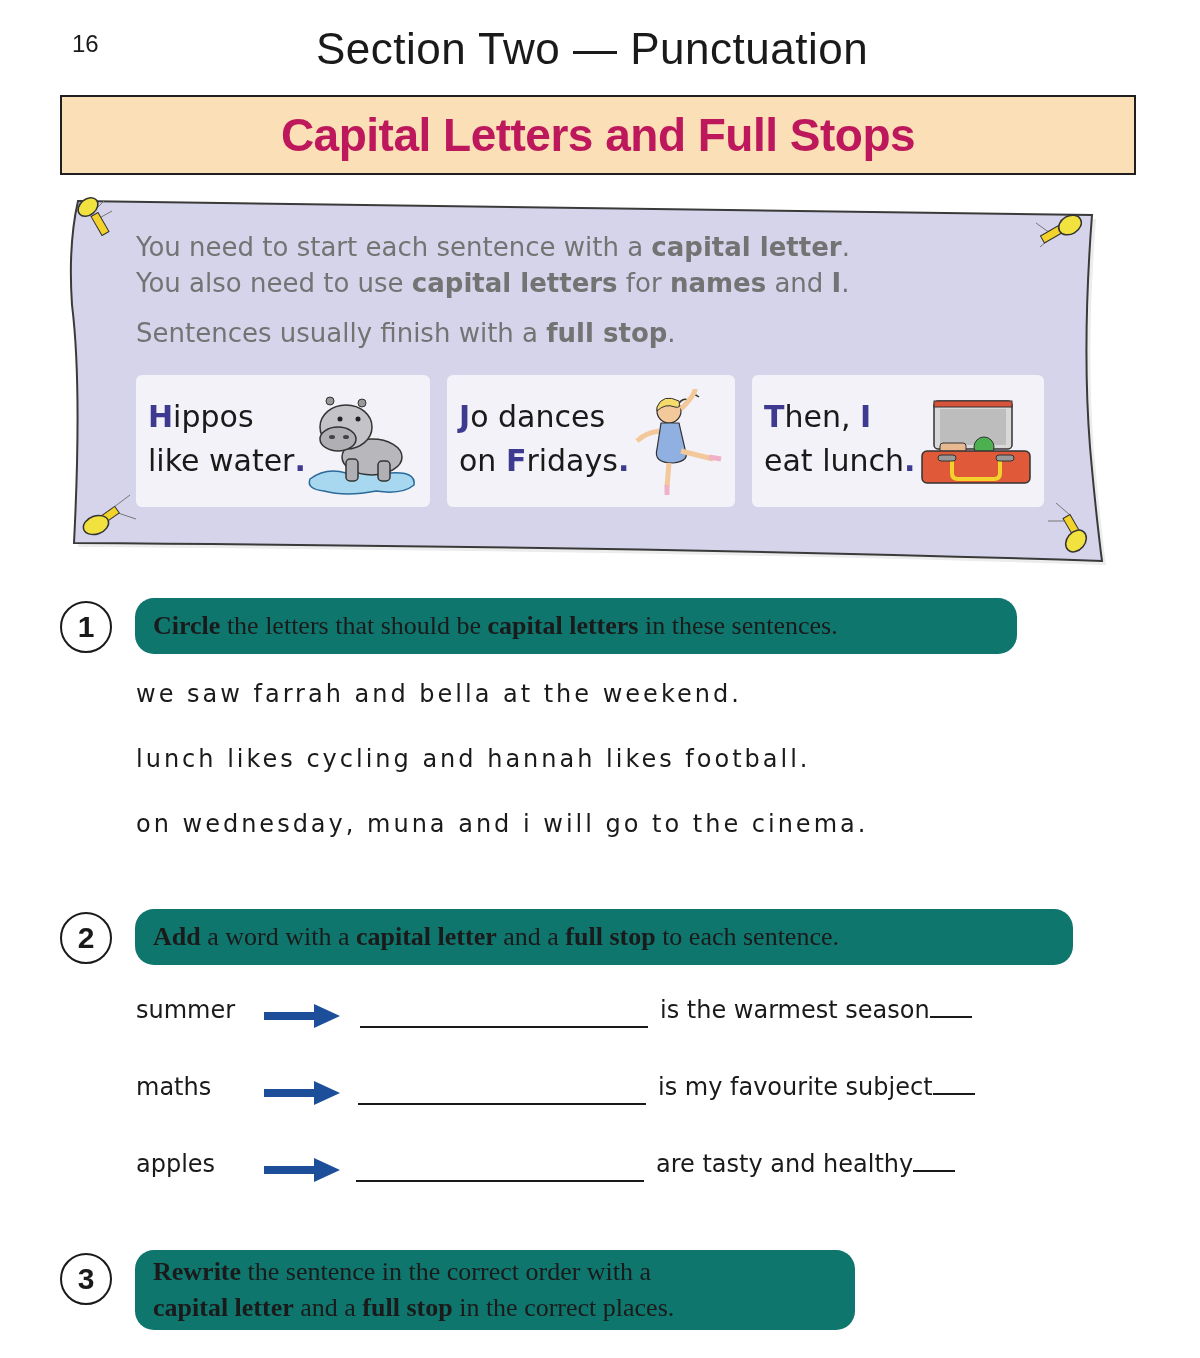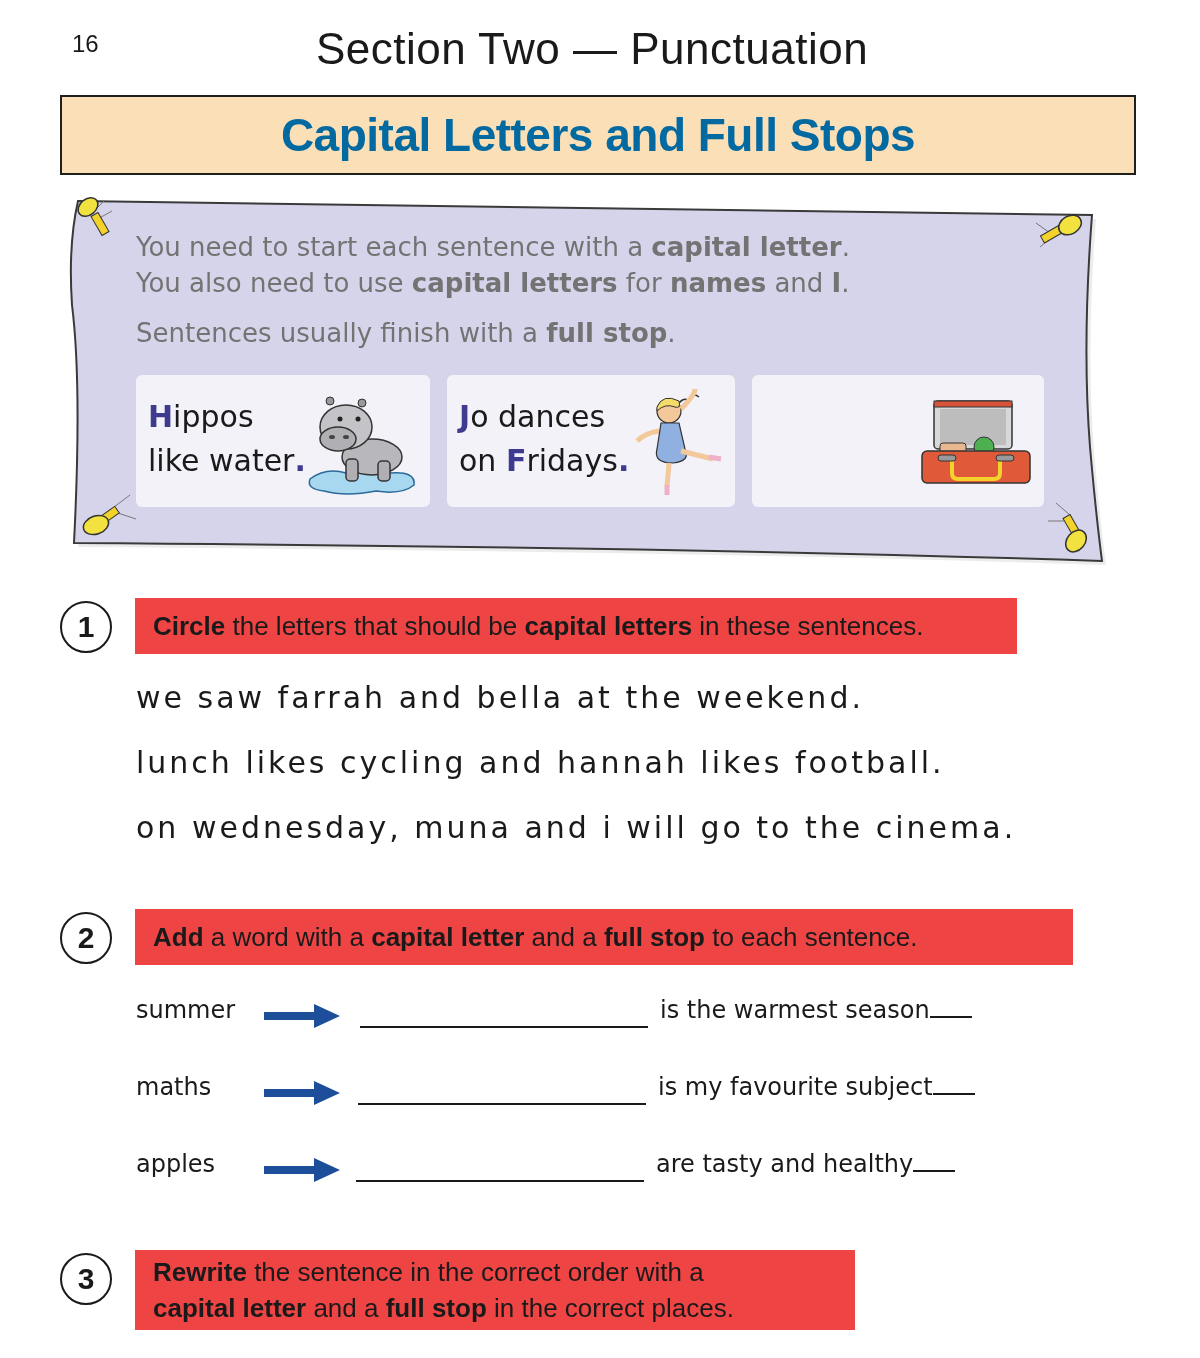--- a/index.html
+++ b/index.html
@@ -7,21 +7,21 @@
       width: 1200px; height: 1358px; background: #ffffff; position: relative; overflow: hidden;
       font-family: "DejaVu Sans", sans-serif; color: #1a1a1a;
     }
     .page-num { position: absolute; left: 72px; top: 30px; font-size: 24px; font-family: "Liberation Sans", sans-serif; font-weight: 300; }
     .section-title { position: absolute; left: 0; width: 1184px; top: 24px; text-align: center; font-size: 44px; font-family: "Liberation Sans", sans-serif; letter-spacing: 0.5px; }
     .title-banner {
       position: absolute; left: 60px; top: 95px; width: 1076px; height: 80px;
       background: #fbdfb6; border: 2px solid #1f1f1f; box-sizing: border-box;
       display: flex; align-items: center; justify-content: center;
     }
-    .title-banner h1 { margin: 0; font-family: "Liberation Sans", sans-serif; font-weight: 700; font-size: 46px; letter-spacing: -0.5px; color: #0369a1; }
+    .title-banner h1 { margin: 0; font-family: "Liberation Sans", sans-serif; font-weight: 700; font-size: 46px; letter-spacing: -0.5px; color: #be185d; }
 
     .notice { position: absolute; left: 60px; top: 185px; width: 1050px; height: 385px; }
     .notice svg.paper { position: absolute; left: 0; top: 0; }
     .notice-text { position: absolute; left: 76px; top: 44px; font-size: 26px; line-height: 36px; color: #737373; }
     .notice-text p { margin: 0; }
     .notice-text p.gap { margin-top: 14px; }
     .notice-text b { font-weight: 700; }
 
     .example-card {
       position: absolute; top: 190px; height: 132px; background: #f3f2f8; border-radius: 6px;
@@ -30,26 +30,27 @@
     .example-card .txt { position: absolute; left: 12px; top: 20px; }
     .example-card .cap { color: #3d3a8f; font-weight: 700; }
     .example-card .pic { position: absolute; }
 
     .q-num {
       position: absolute; left: 60px; width: 52px; height: 52px; border: 2px solid #1a1a1a; border-radius: 50%;
       box-sizing: border-box; display: flex; align-items: center; justify-content: center;
       font-size: 30px; font-weight: 700; font-family: "Liberation Sans", sans-serif;
     }
     .q-box {
-      position: absolute; left: 135px; background: #ef4444; font-size: 26px; padding: 0 18px;
+      position: absolute; left: 135px; background: #0f766e; font-size: 26px; padding: 0 18px;
       display: flex; flex-direction: column; justify-content: center; line-height: 36px;
-      font-family: Liberation Sans, sans-serif;
+      font-family: Liberation Serif, serif;
+      border-radius: 19px;
     }
     .q-box b { font-weight: 700; }
-    .sentence { position: absolute; left: 136px; font-size: 30px; letter-spacing: 3px; color: #1a1a1a; }
+    .sentence { position: absolute; left: 136px; font-size: 24px; letter-spacing: 3px; color: #1a1a1a; }
     .fill-row { position: absolute; left: 136px; height: 40px; width: 920px; font-size: 24px; }
     .fill-row .word { position: absolute; left: 0; top: 0; }
     .fill-row .arrow { position: absolute; left: 128px; top: 8px; }
     .fill-row .blank { position: absolute; left: 224px; top: 30px; width: 288px; border-bottom: 2px solid #1a1a1a; }
     .fill-row .rest { position: absolute; left: 524px; top: 0; }
     .fill-row .stop-blank { display: inline-block; width: 42px; border-bottom: 2px solid #1a1a1a; vertical-align: baseline; height: 1px; }
   </style>
 </head>
 <body>
 
@@ -131,20 +132,24 @@
       <path d="M30,44 Q16,46 8,54" stroke="#f3c89a" stroke-width="5" fill="none"></path>
       <path d="M32,36 L50,36 L56,62 Q62,74 44,76 Q24,76 28,62 Z" fill="#8fb0e0" stroke="#333" stroke-width="1.2"></path>
       <path d="M52,64 L84,72" stroke="#f3c89a" stroke-width="5"></path>
       <path d="M80,70 L92,72" stroke="#f0b0c8" stroke-width="5"></path>
       <path d="M40,76 L38,100" stroke="#f3c89a" stroke-width="5"></path>
       <path d="M38,98 L38,108" stroke="#f0b0c8" stroke-width="5"></path>
     </svg>
   </div>
 
   <div class="example-card" style="left:692px; width:292px;">
+    <div class="txt">
+      <div><span class="cap">T</span><span>hen, </span><span class="cap">I</span></div>
+      <div><span>eat lunch</span><span class="cap">.</span></div>
+    </div>
     <svg class="pic" style="left:166px; top:22px;" width="116" height="90" viewBox="0 0 116 90">
       <rect x="16" y="4" width="78" height="48" rx="4" fill="#d8d8d8" stroke="#333" stroke-width="1.5"></rect>
       <rect x="16" y="4" width="78" height="6" fill="#d7533a" stroke="#333" stroke-width="1"></rect>
       <rect x="22" y="12" width="66" height="36" fill="#bdbdbd"></rect>
       <rect x="22" y="46" width="26" height="14" rx="3" fill="#e8b890" stroke="#333"></rect>
       <circle cx="66" cy="50" r="10" fill="#4caf50" stroke="#333"></circle>
       <rect x="4" y="54" width="108" height="32" rx="5" fill="#e05a3a" stroke="#333" stroke-width="1.5"></rect>
       <path d="M34,60 L34,76 Q34,82 40,82 L76,82 Q82,82 82,76 L82,60" fill="none" stroke="#f2d22b" stroke-width="4"></path>
       <rect x="20" y="58" width="18" height="6" rx="3" fill="#999" stroke="#333"></rect>
       <rect x="78" y="58" width="18" height="6" rx="3" fill="#999" stroke="#333"></rect>

